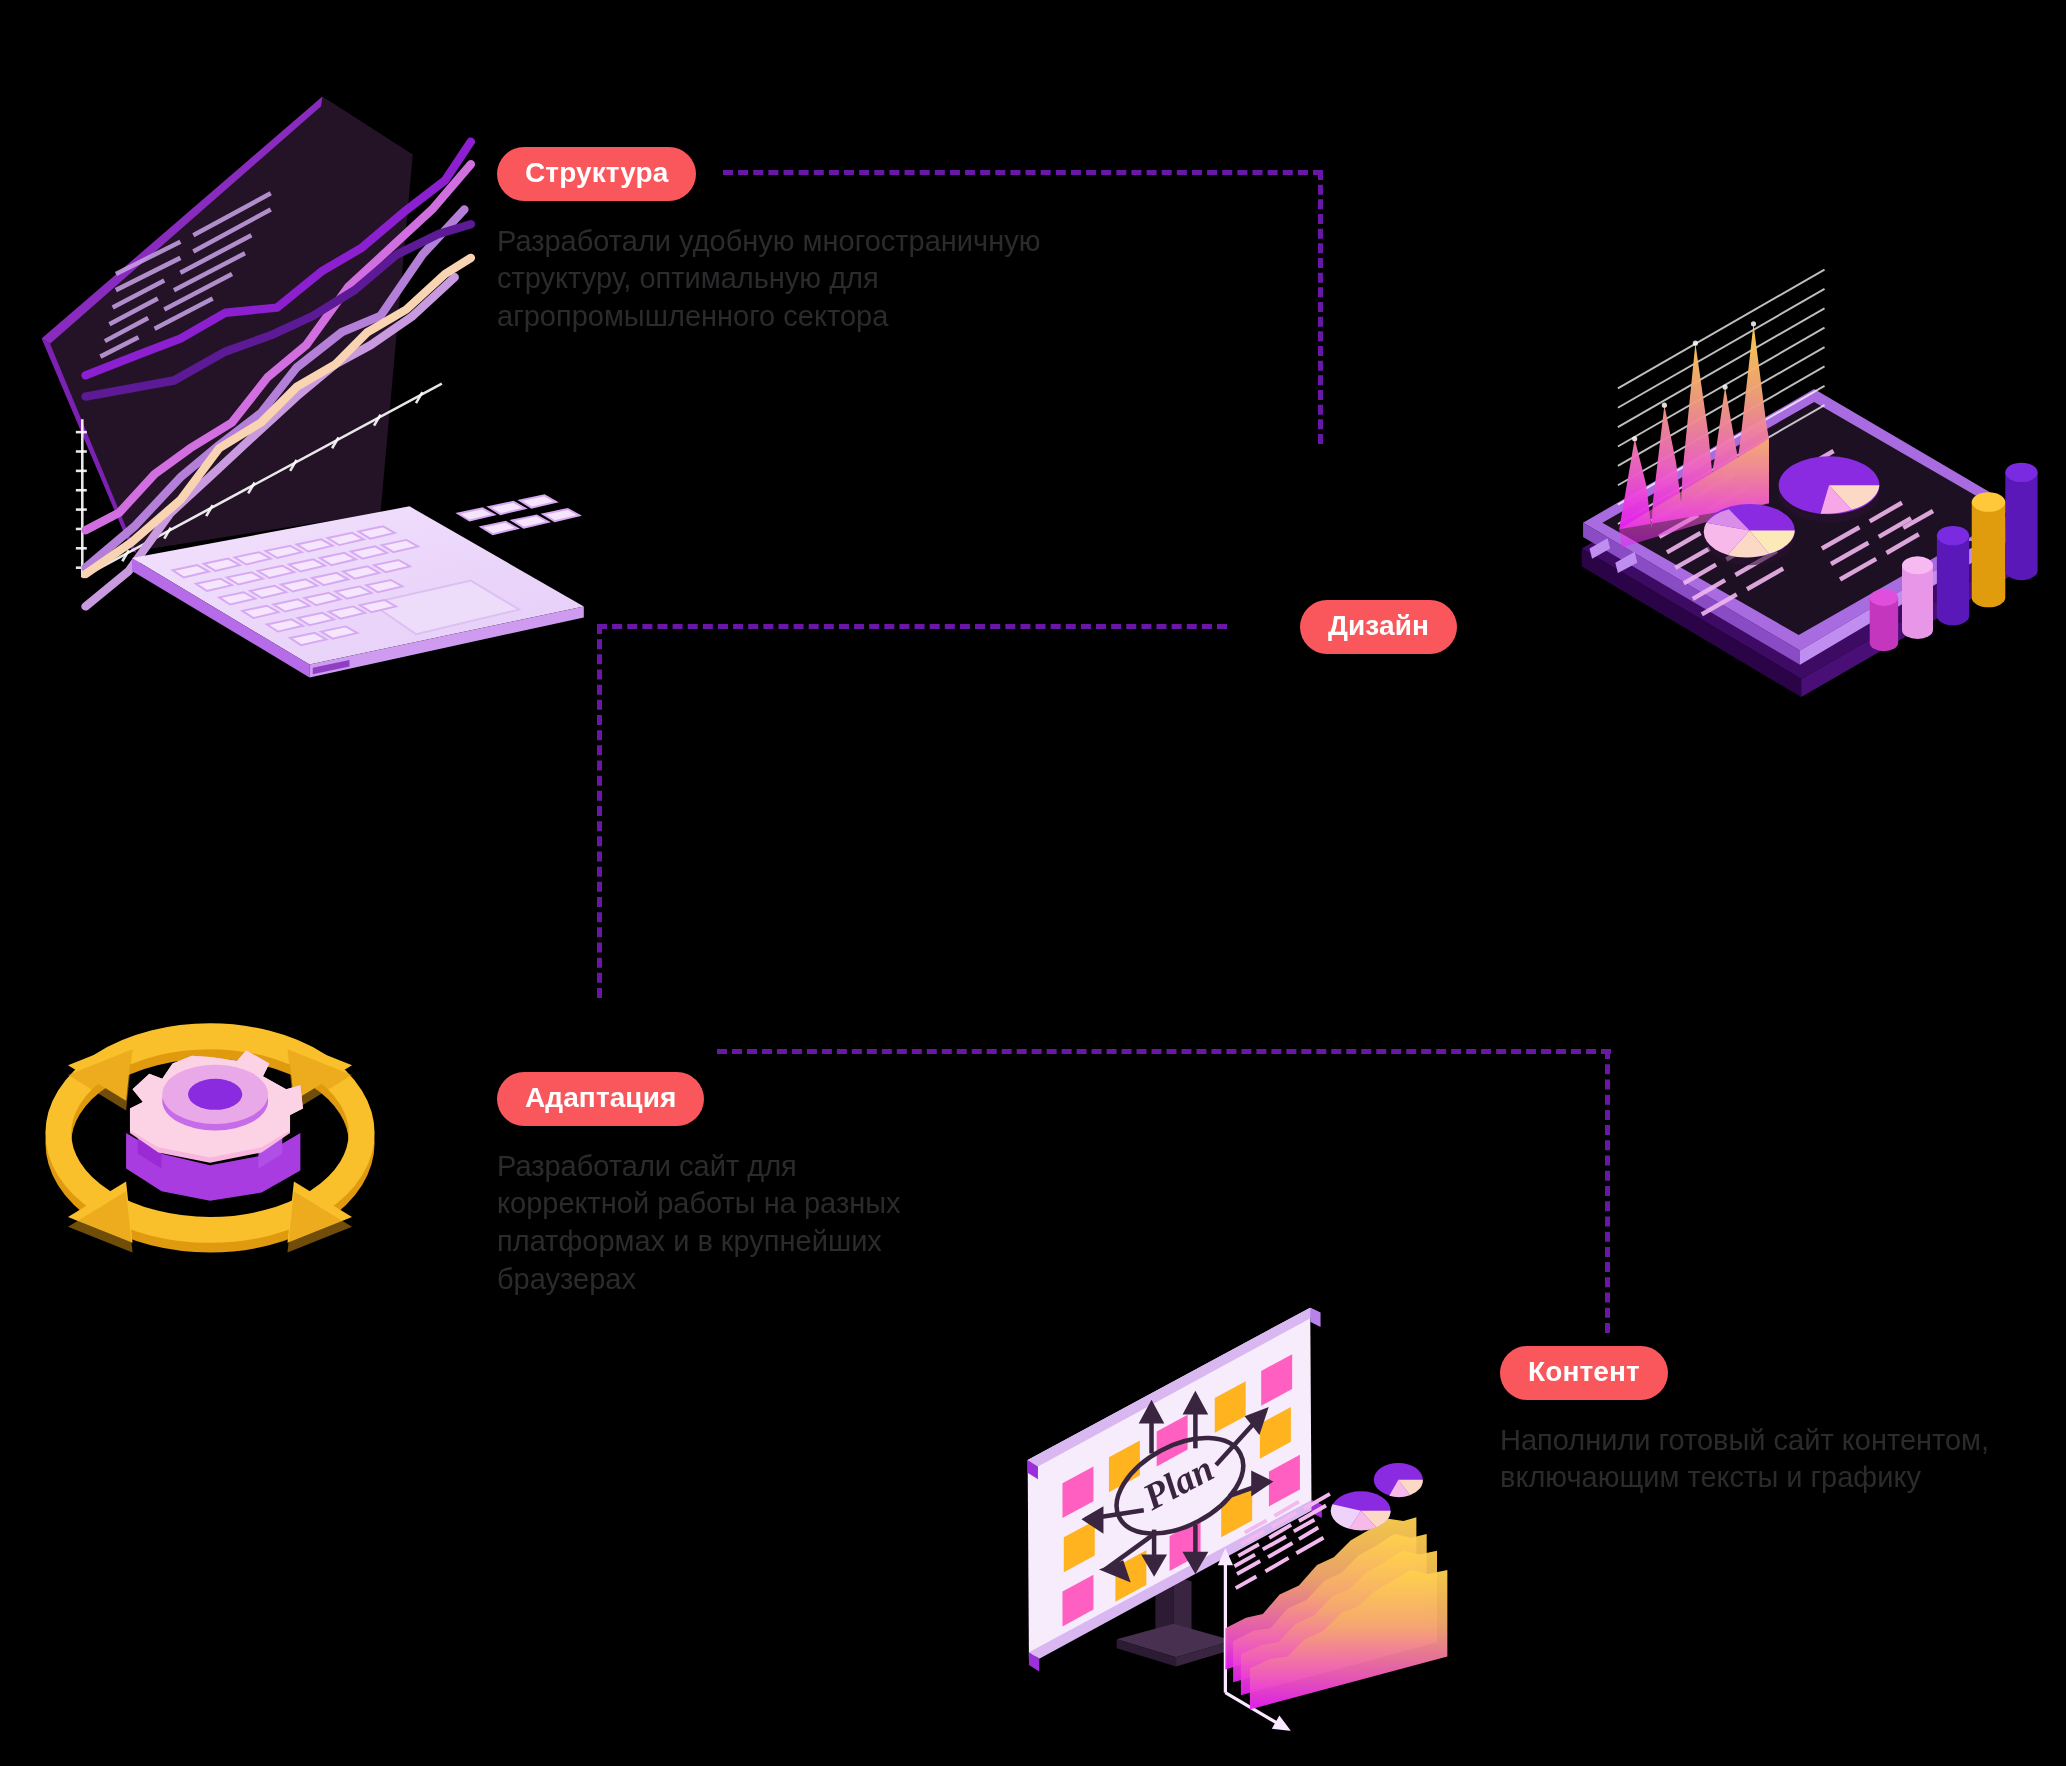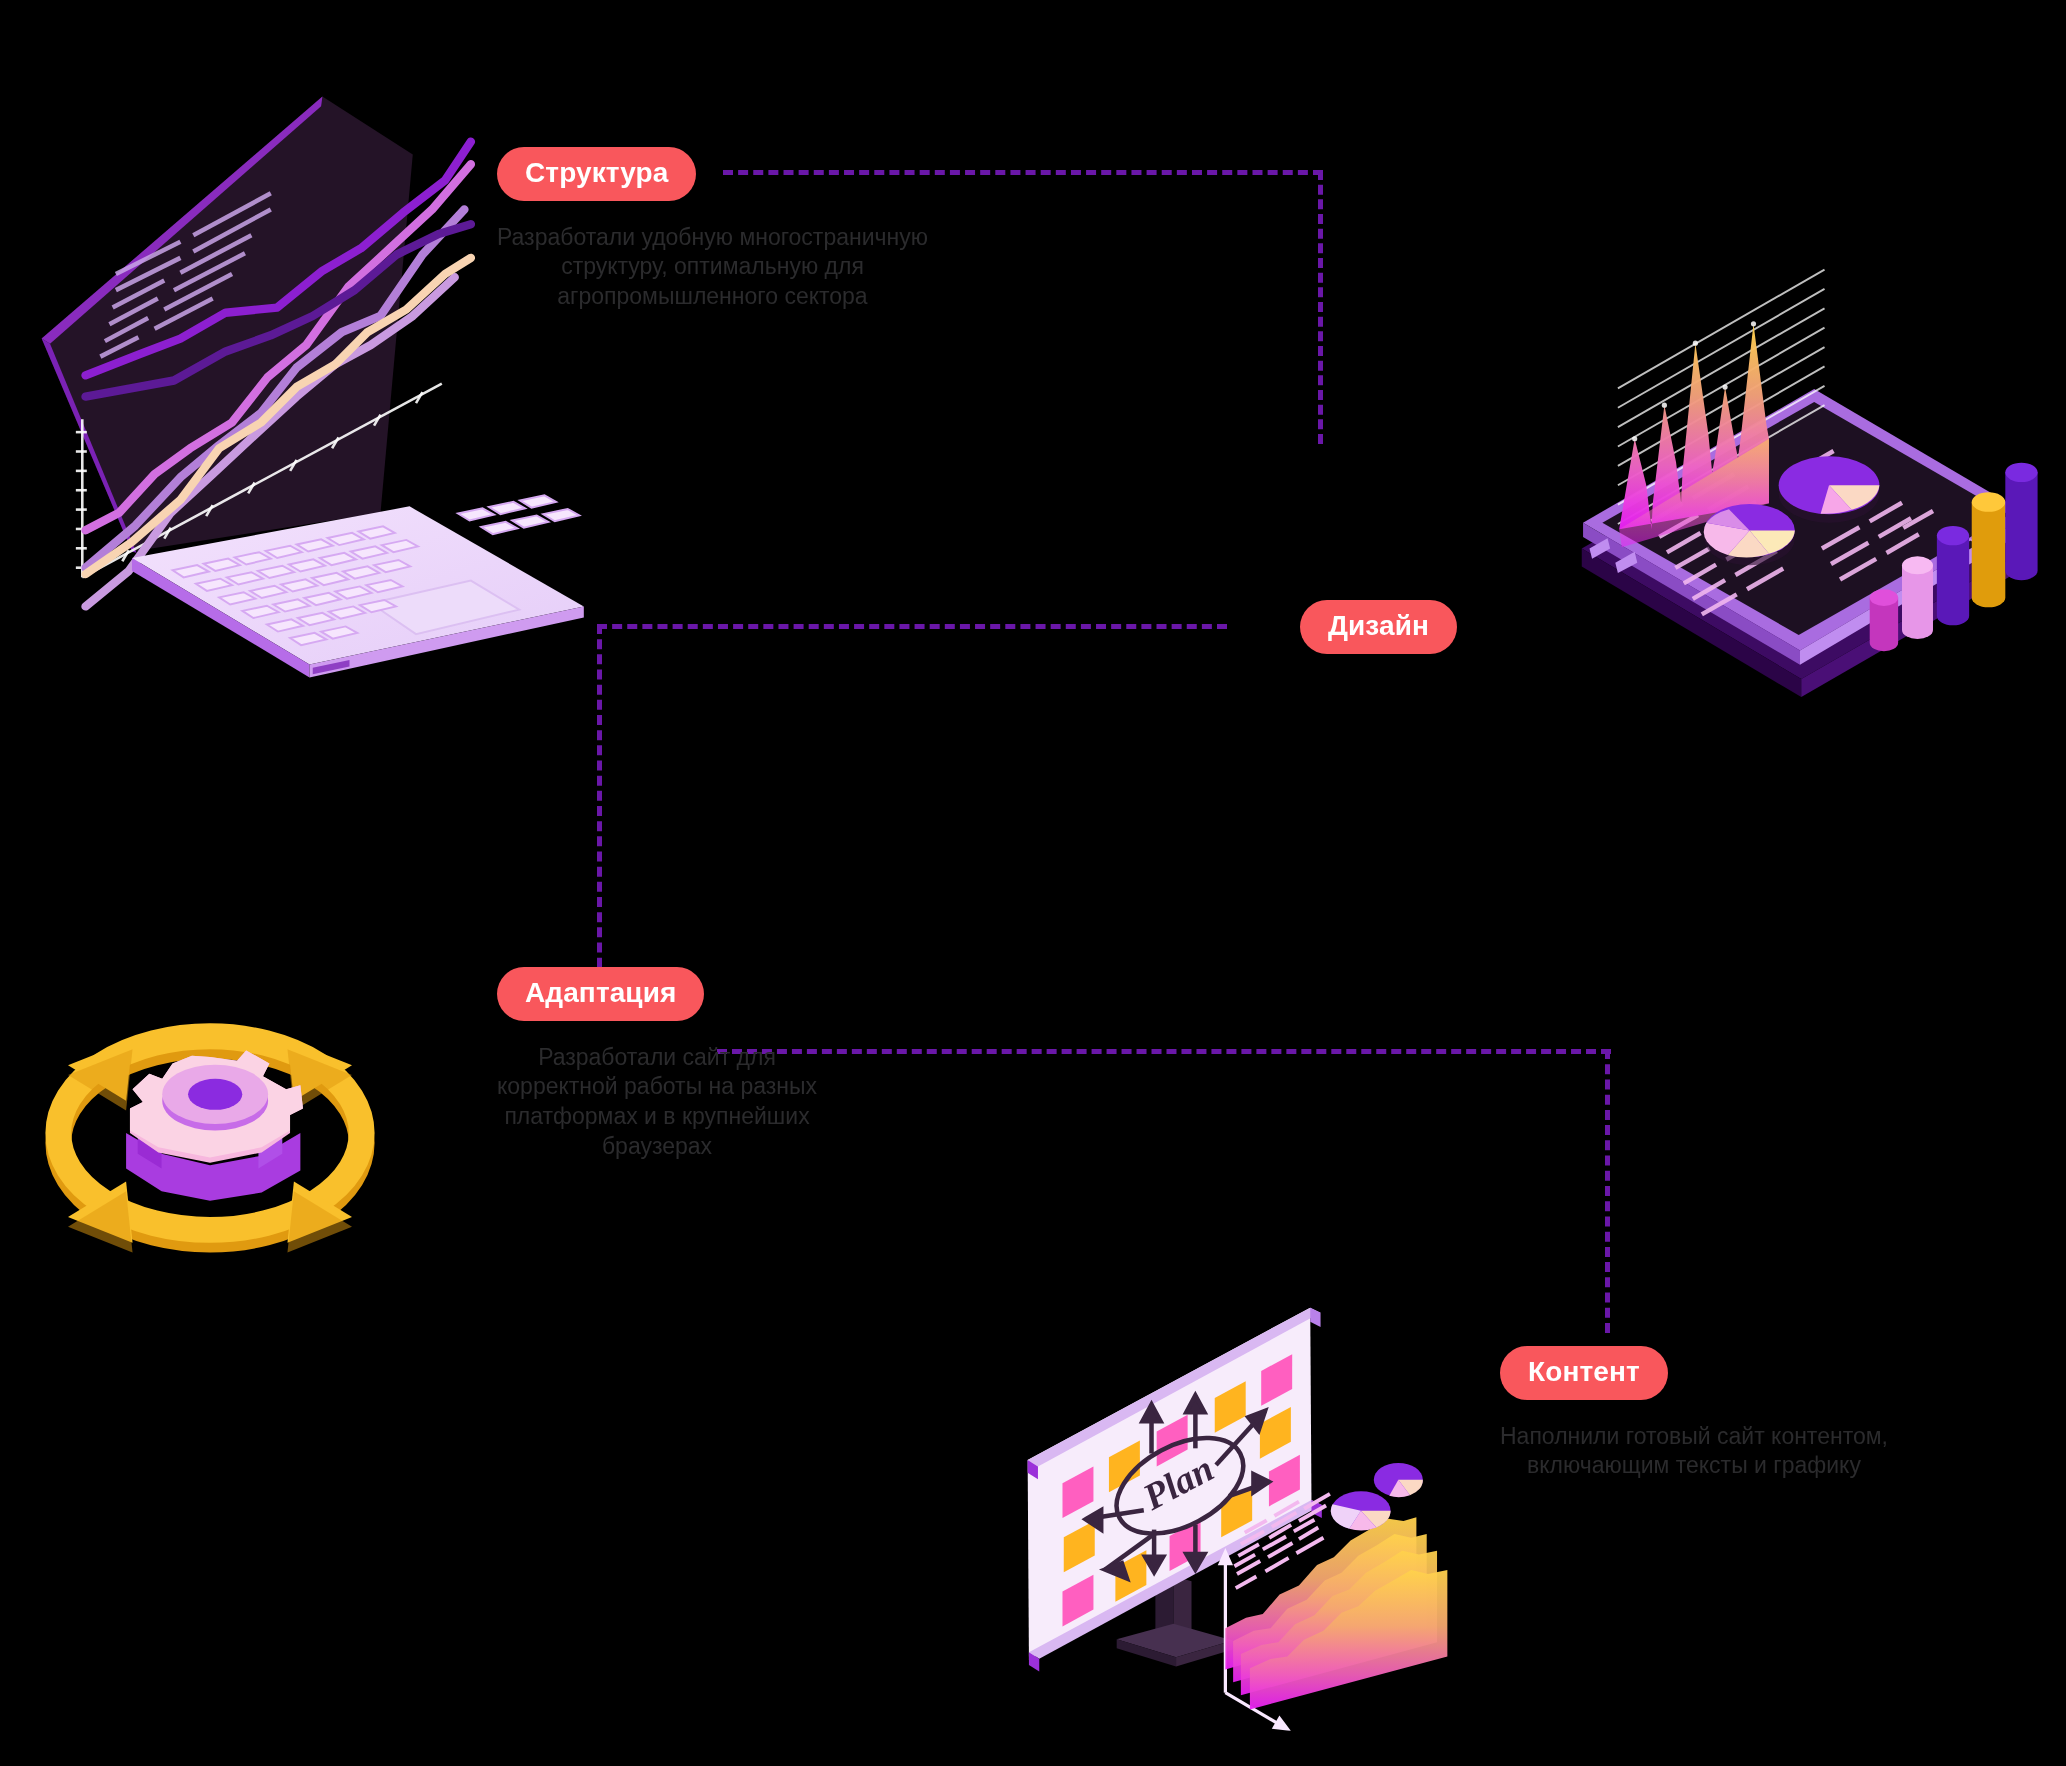--- a/index.html
+++ b/index.html
@@ -20,24 +20,23 @@
     font-size:28px;
     font-weight:bold;
     letter-spacing:0.1px;
     padding:11.6px 28px 14px 28px;
     line-height:1;
     white-space:nowrap;
   }
   .desc{
     margin-top:22px;
     color:#2b2b2d;
-    font-size:23px;
+    font-size:29px;
     line-height:1.30;
     white-space:pre-line;
-    text-align:center;
   }
 
   
   .dash-h{
     position:absolute;height:0;
     border-top:5.8px dashed #6a17a8;
   }
   .dash-v{
     position:absolute;width:0;
     border-left:5.8px dashed #6a17a8;
@@ -488,21 +487,21 @@
     <div class="pill">Структура</div>
     <div class="desc">Разработали удобную многостраничную
 структуру, оптимальную для
 агропромышленного сектора</div>
   </div>
 
   <div class="step" style="left:1292px;top:600px;">
     <div class="pill">Дизайн</div>
   </div>
 
-  <div class="step" style="left:489px;top:967px;">
+  <div class="step" style="left:489px;top:1072px;">
     <div class="pill">Адаптация</div>
     <div class="desc">Разработали сайт для
 корректной работы на разных
 платформах и в крупнейших
 браузерах</div>
   </div>
 
   <div class="step" style="left:1492px;top:1346px;">
     <div class="pill">Контент</div>
     <div class="desc">Наполнили готовый сайт контентом,

